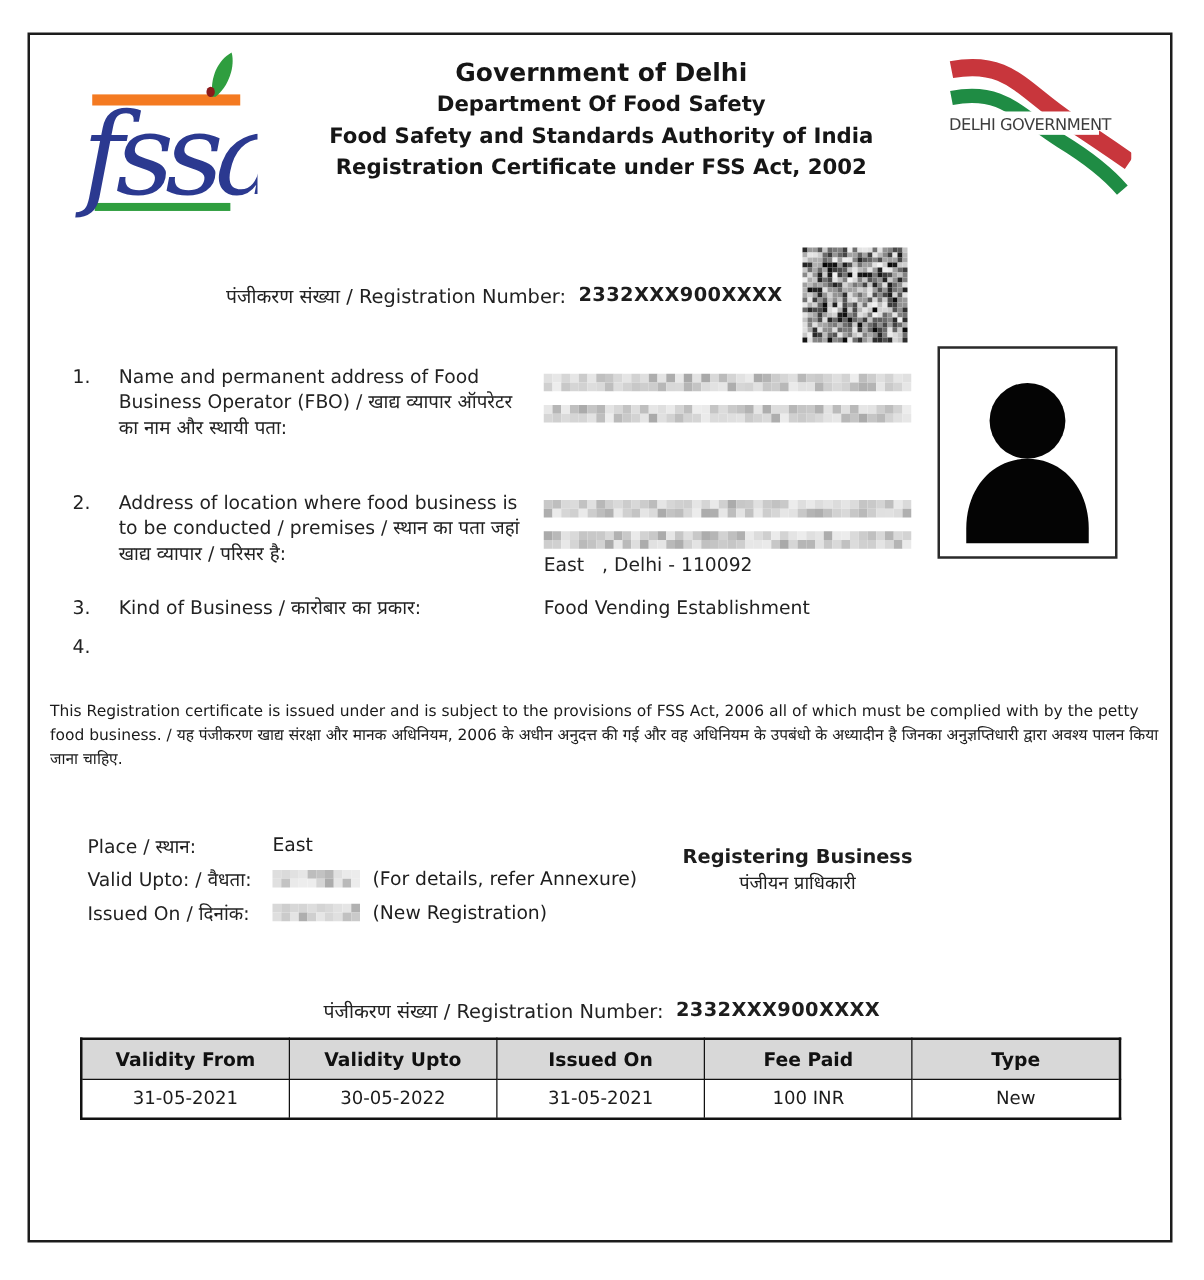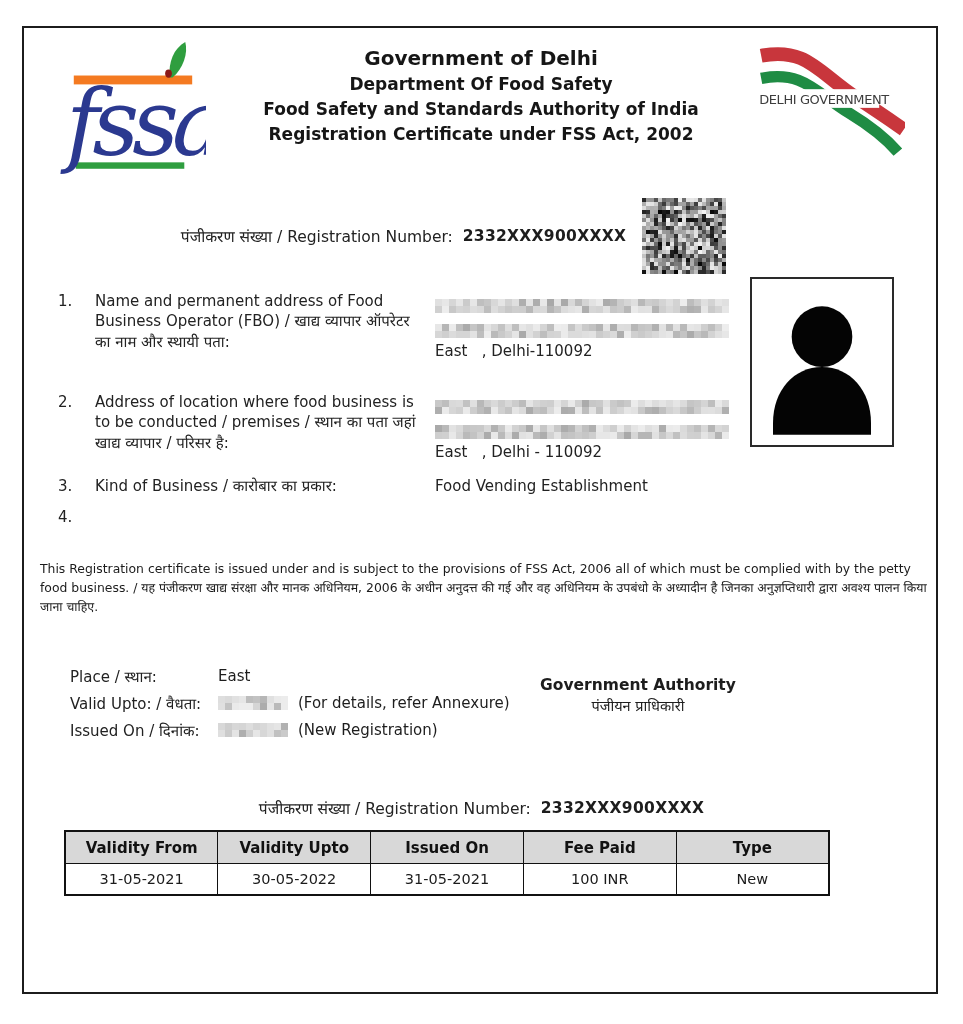--- a/index.html
+++ b/index.html
@@ -43,21 +43,21 @@
   .issue-row{display:flex;align-items:center;height:27px;font-size:15px;}
   .issue-label{width:148px;color:#222;}
   .issue-value{white-space:pre-wrap;}
   .issue-note{margin-left:10px;}
   .authority{position:absolute;left:540px;top:676px;width:196px;text-align:center;}
   .auth-en{font-weight:700;font-size:15.5px;}
   .auth-hi{font-size:14.5px;margin-top:1px;}
   
   .regline2{top:793px;height:30px;}
   
-  .vtable{position:absolute;left:64px;top:830px;width:766px;border-collapse:collapse;}
+  .vtable{position:absolute;left:64px;top:830px;width:833px;border-collapse:collapse;}
   .vtable th,.vtable td{border:1.6px solid #111;text-align:center;}
   .vtable th{background:#d8d8d8;font-size:15px;font-weight:700;height:29px;color:#111;}
   .vtable td{font-size:14.5px;height:28px;background:#fff;color:#1b1b1b;}
   .vtable{border:2.4px solid #111;}
 </style>
 </head>
 <body>
 
 <div class="page">
   <div class="frame"></div>
@@ -659,21 +659,20 @@
           <span style="width: 7px; height: 7px; background: rgb(231, 231, 231);"></span>
           <span style="width: 7px; height: 7px; background: rgb(184, 184, 184);"></span>
           <span style="width: 7px; height: 7px; background: rgb(196, 196, 196);"></span>
           <span style="width: 7px; height: 7px; background: rgb(171, 171, 171);"></span>
           <span style="width: 7px; height: 7px; background: rgb(197, 197, 197);"></span>
           <span style="width: 7px; height: 7px; background: rgb(185, 185, 185);"></span>
           <span style="width: 7px; height: 7px; background: rgb(211, 211, 211);"></span>
           <span style="width: 7px; height: 7px; background: rgb(224, 224, 224);"></span>
           <span style="width: 7px; height: 7px; background: rgb(231, 231, 231);"></span>
         </div>
-      <div class="item-value">East   , Delhi-110092</div>
     </div>
   </div>
 
   <div class="item i2">
     <div class="item-num">2.</div>
     <div class="item-label">Address of location where food business is to be conducted / premises / स्थान का पता जहां खाद्य व्यापार / परिसर है:</div>
     <div>
       <div class="redacted" style="margin-top: 0px; display: inline-grid; grid-template-columns: repeat(42, 7px);">
           <span style="width: 7px; height: 7px; background: rgb(200, 200, 200);"></span>
           <span style="width: 7px; height: 7px; background: rgb(190, 190, 190);"></span>
@@ -922,21 +921,21 @@
           <span style="width: 7px; height: 7px; background: rgb(215, 215, 215);"></span>
           <span style="width: 7px; height: 7px; background: rgb(224, 224, 224);"></span>
           <span style="width: 7px; height: 7px; background: rgb(193, 193, 193);"></span>
           <span style="width: 7px; height: 7px; background: rgb(202, 202, 202);"></span>
         </span>
       <span class="issue-note">(New Registration)</span>
     </div>
   </div>
 
   <div class="authority">
-    <div class="auth-en">Government Authority</div>
+    <div class="auth-en">Registering Business</div>
     <div class="auth-hi">पंजीयन प्राधिकारी</div>
   </div>
 
   <div class="regline regline2">
     <span class="reg-label">पंजीकरण संख्या / Registration Number:</span>
     <span class="reg-number">2332XXX900XXXX</span>
   </div>
 
   <table class="vtable">
     <thead>

